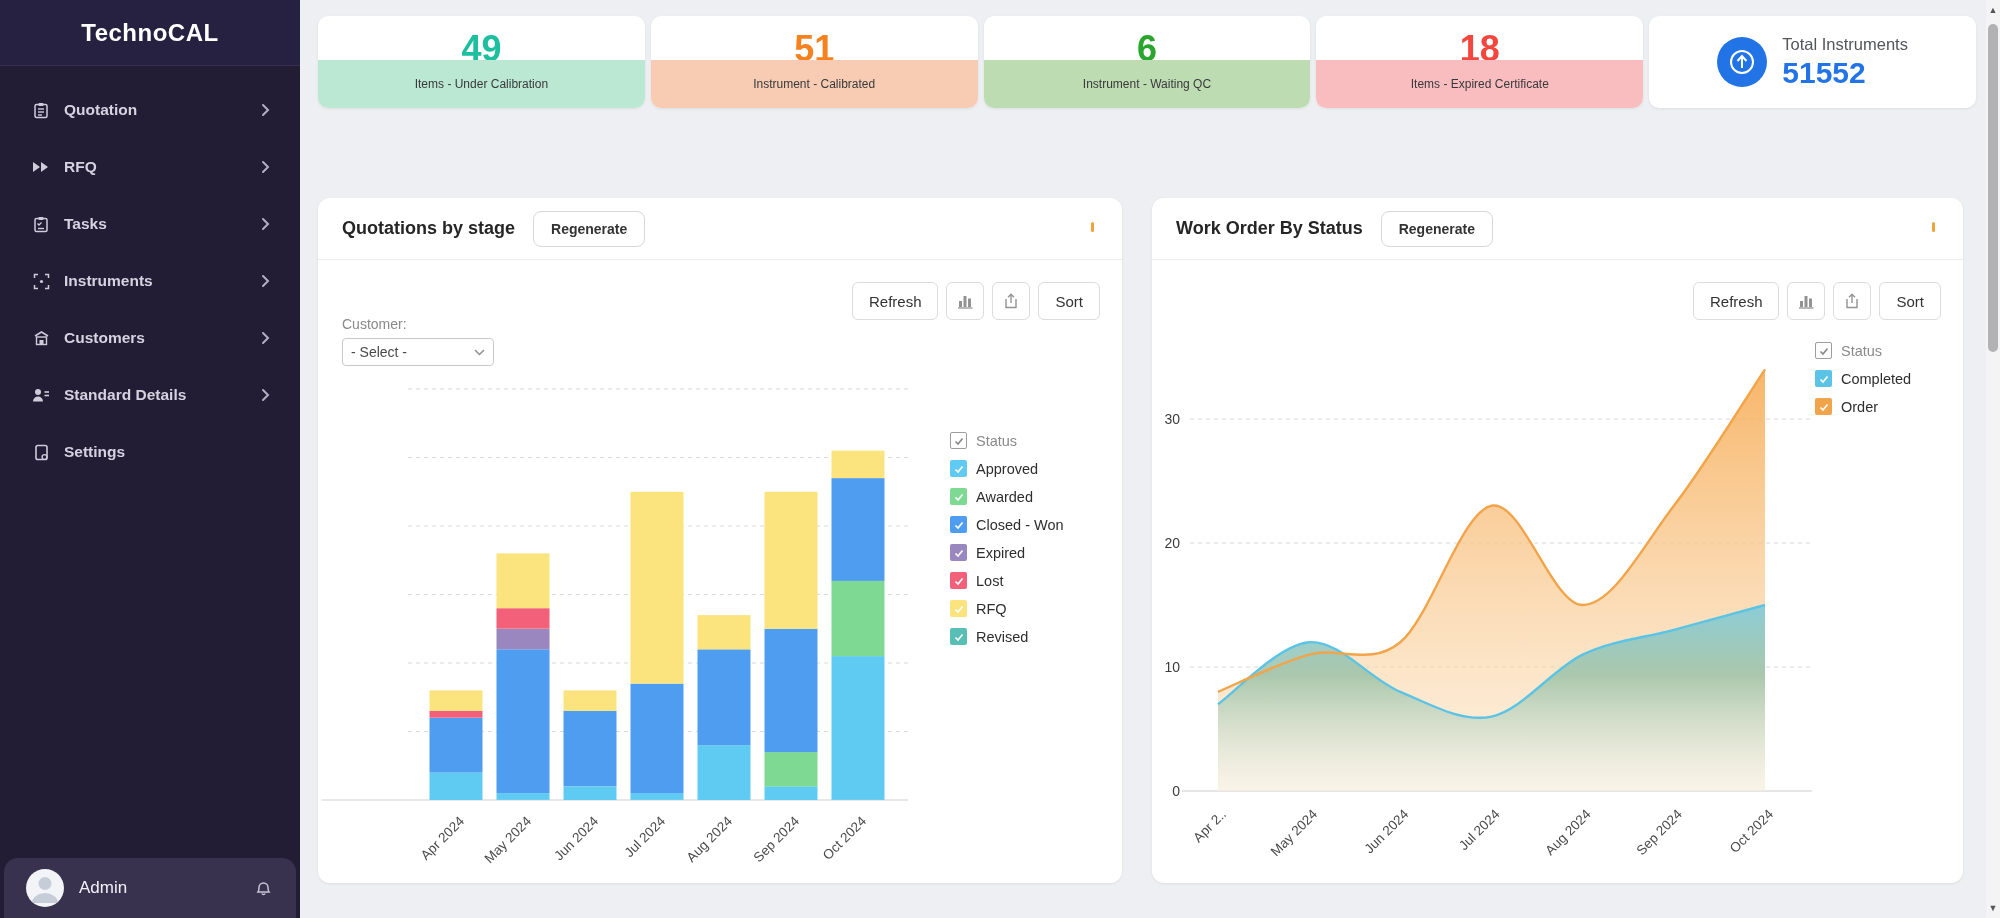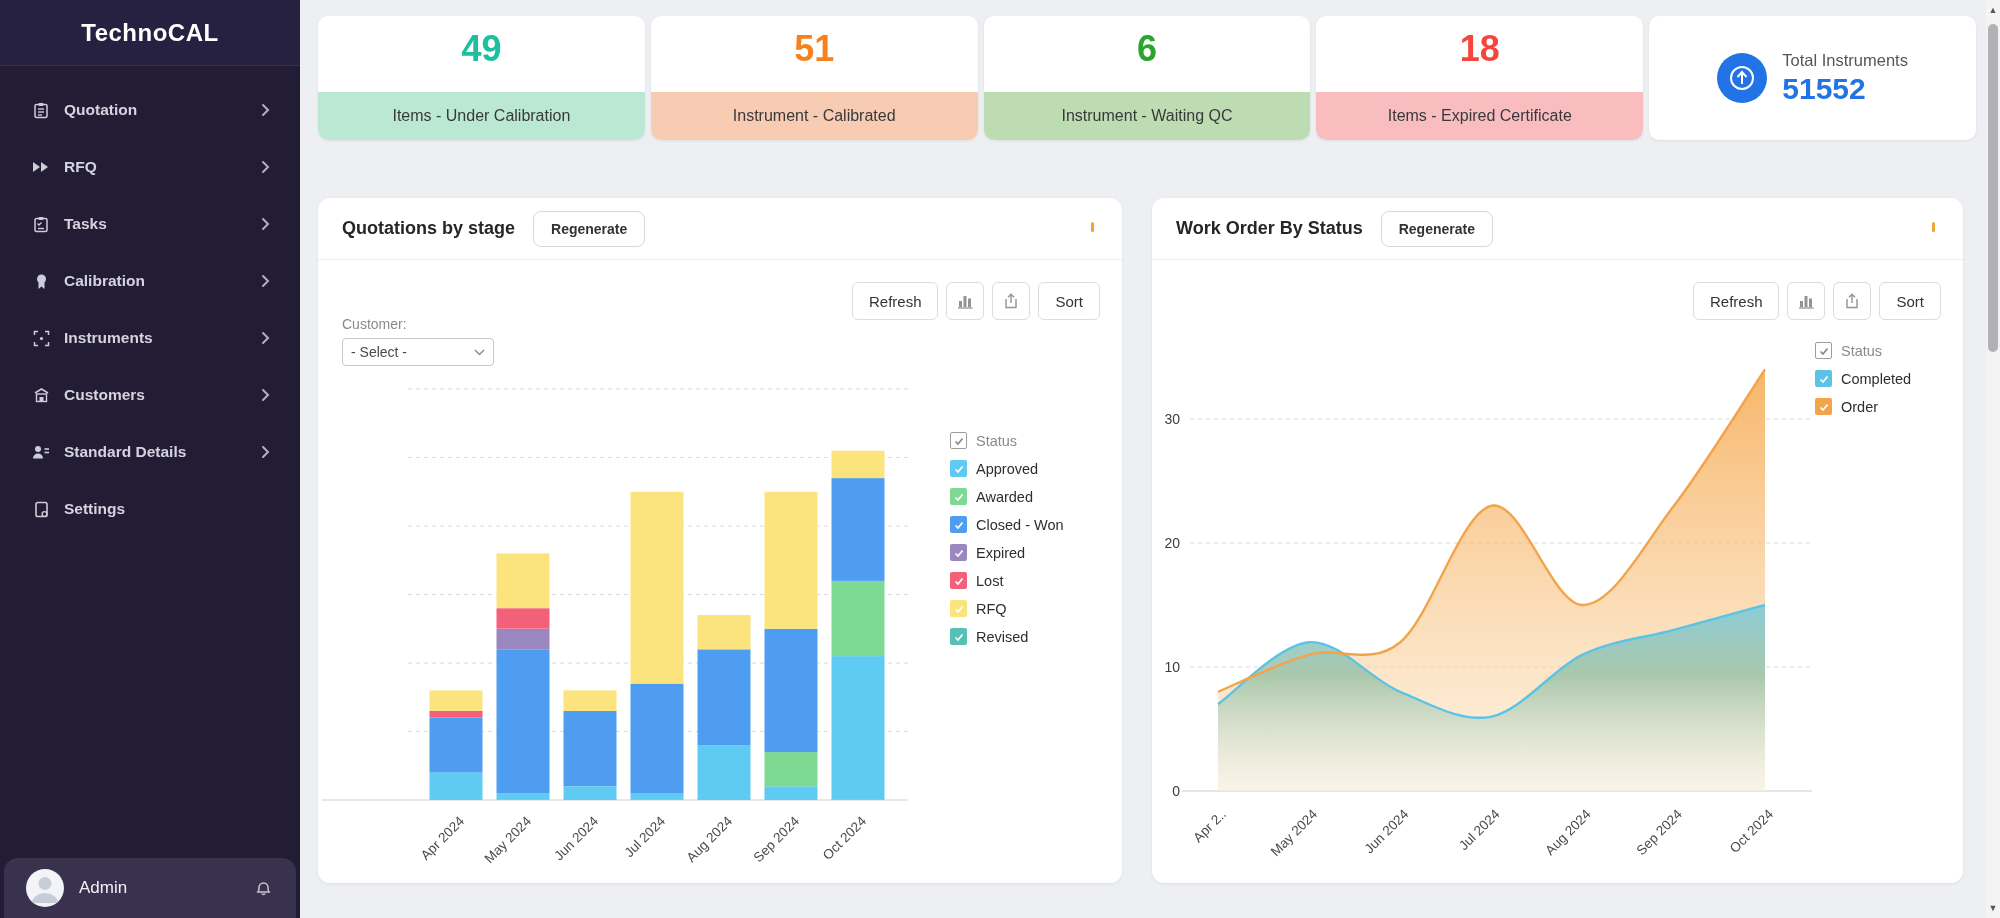--- a/index.html
+++ b/index.html
@@ -20,25 +20,25 @@
   .userbar { position:absolute; bottom:0; left:4px; right:4px; height:60px; background:#39324f;
              border-radius:14px 14px 0 0; display:flex; align-items:center; padding:0 22px; }
   .avatar { width:38px; height:38px; border-radius:50%; background:#f2f4f7; position:relative; overflow:hidden; flex:none; }
   .avatar svg { position:absolute; left:0; top:0; }
   .user-name { color:#f2f0f7; font-size:17px; margin-left:15px; }
   .bell { margin-left:auto; display:flex; }
 
   
   .main { position:absolute; left:300px; top:0; right:14px; bottom:0; }
 
-  .stats-row { position:absolute; left:18px; top:16px; right:10px; height:124px; display:flex; gap:6px; }
+  .stats-row { position:absolute; left:18px; top:16px; right:10px; height:92px; display:flex; gap:6px; }
   .stat-card { flex:1; background:#fff; border-radius:10px; box-shadow:0 1px 3px rgba(0,0,0,.07); position:relative; overflow:hidden; }
   .stat-num { position:absolute; top:12px; left:0; right:0; text-align:center; font-size:36px; font-weight:bold; }
   .stat-strip { position:absolute; bottom:0; left:0; right:0; height:48px; display:flex; align-items:center; justify-content:center;
-                font-size:16px; color:#39393b; }
+                font-size:12px; color:#39393b; }
   .total-card { flex:1; background:#fff; border-radius:10px; box-shadow:0 1px 3px rgba(0,0,0,.07);
                 display:flex; align-items:center; justify-content:center; gap:15px; }
   .total-icon { width:50px; height:50px; border-radius:50%; background:#2173e6; display:flex; align-items:center; justify-content:center; flex:none; }
   .total-label { color:#54565c; font-size:16.5px; margin-bottom:2px; }
   .total-value { color:#2173e6; font-size:30px; font-weight:bold; }
 
   
   .chart-card { position:absolute; top:198px; height:685px; background:#fff; border-radius:12px;
                 box-shadow:0 1px 3px rgba(0,0,0,.07); }
   .card-left  { left:18px;  width:804px; }
@@ -116,34 +116,20 @@
       <div class="menu-item">
         <span class="mi-icon">
           <svg width="16" height="17" viewBox="0 0 16 17">
             <rect x="2" y="2.5" width="12" height="13" rx="1.5" fill="none" stroke="#cfccda" stroke-width="1.5"></rect>
             <rect x="5.5" y="1" width="5" height="3" rx="1" fill="#cfccda"></rect>
             <polyline points="4.5,7.5 6,9 8.5,6.5" fill="none" stroke="#cfccda" stroke-width="1.3"></polyline>
             <line x1="5" y1="12.5" x2="11" y2="12.5" stroke="#cfccda" stroke-width="1.4"></line>
           </svg>
         </span>
         <span class="mi-label">Tasks</span>
-        <span class="mi-chev">
-          <svg width="9" height="14" viewBox="0 0 9 14">
-            <polyline points="2,2 7,7 2,12" fill="none" stroke="#b3afc2" stroke-width="2" stroke-linecap="round"></polyline>
-          </svg>
-        </span>
-      </div>
-      <div class="menu-item">
-        <span class="mi-icon">
-          <svg width="15" height="17" viewBox="0 0 15 17">
-            <circle cx="7.5" cy="6" r="4.5" fill="#cfccda"></circle>
-            <polygon points="4.5,9.5 4.5,16 7.5,13.5 10.5,16 10.5,9.5" fill="#cfccda"></polygon>
-          </svg>
-        </span>
-        <span class="mi-label">Calibration</span>
         <span class="mi-chev">
           <svg width="9" height="14" viewBox="0 0 9 14">
             <polyline points="2,2 7,7 2,12" fill="none" stroke="#b3afc2" stroke-width="2" stroke-linecap="round"></polyline>
           </svg>
         </span>
       </div>
       <div class="menu-item">
         <span class="mi-icon">
           <svg width="17" height="17" viewBox="0 0 17 17">
             <g stroke="#cfccda" stroke-width="1.5" fill="none">

